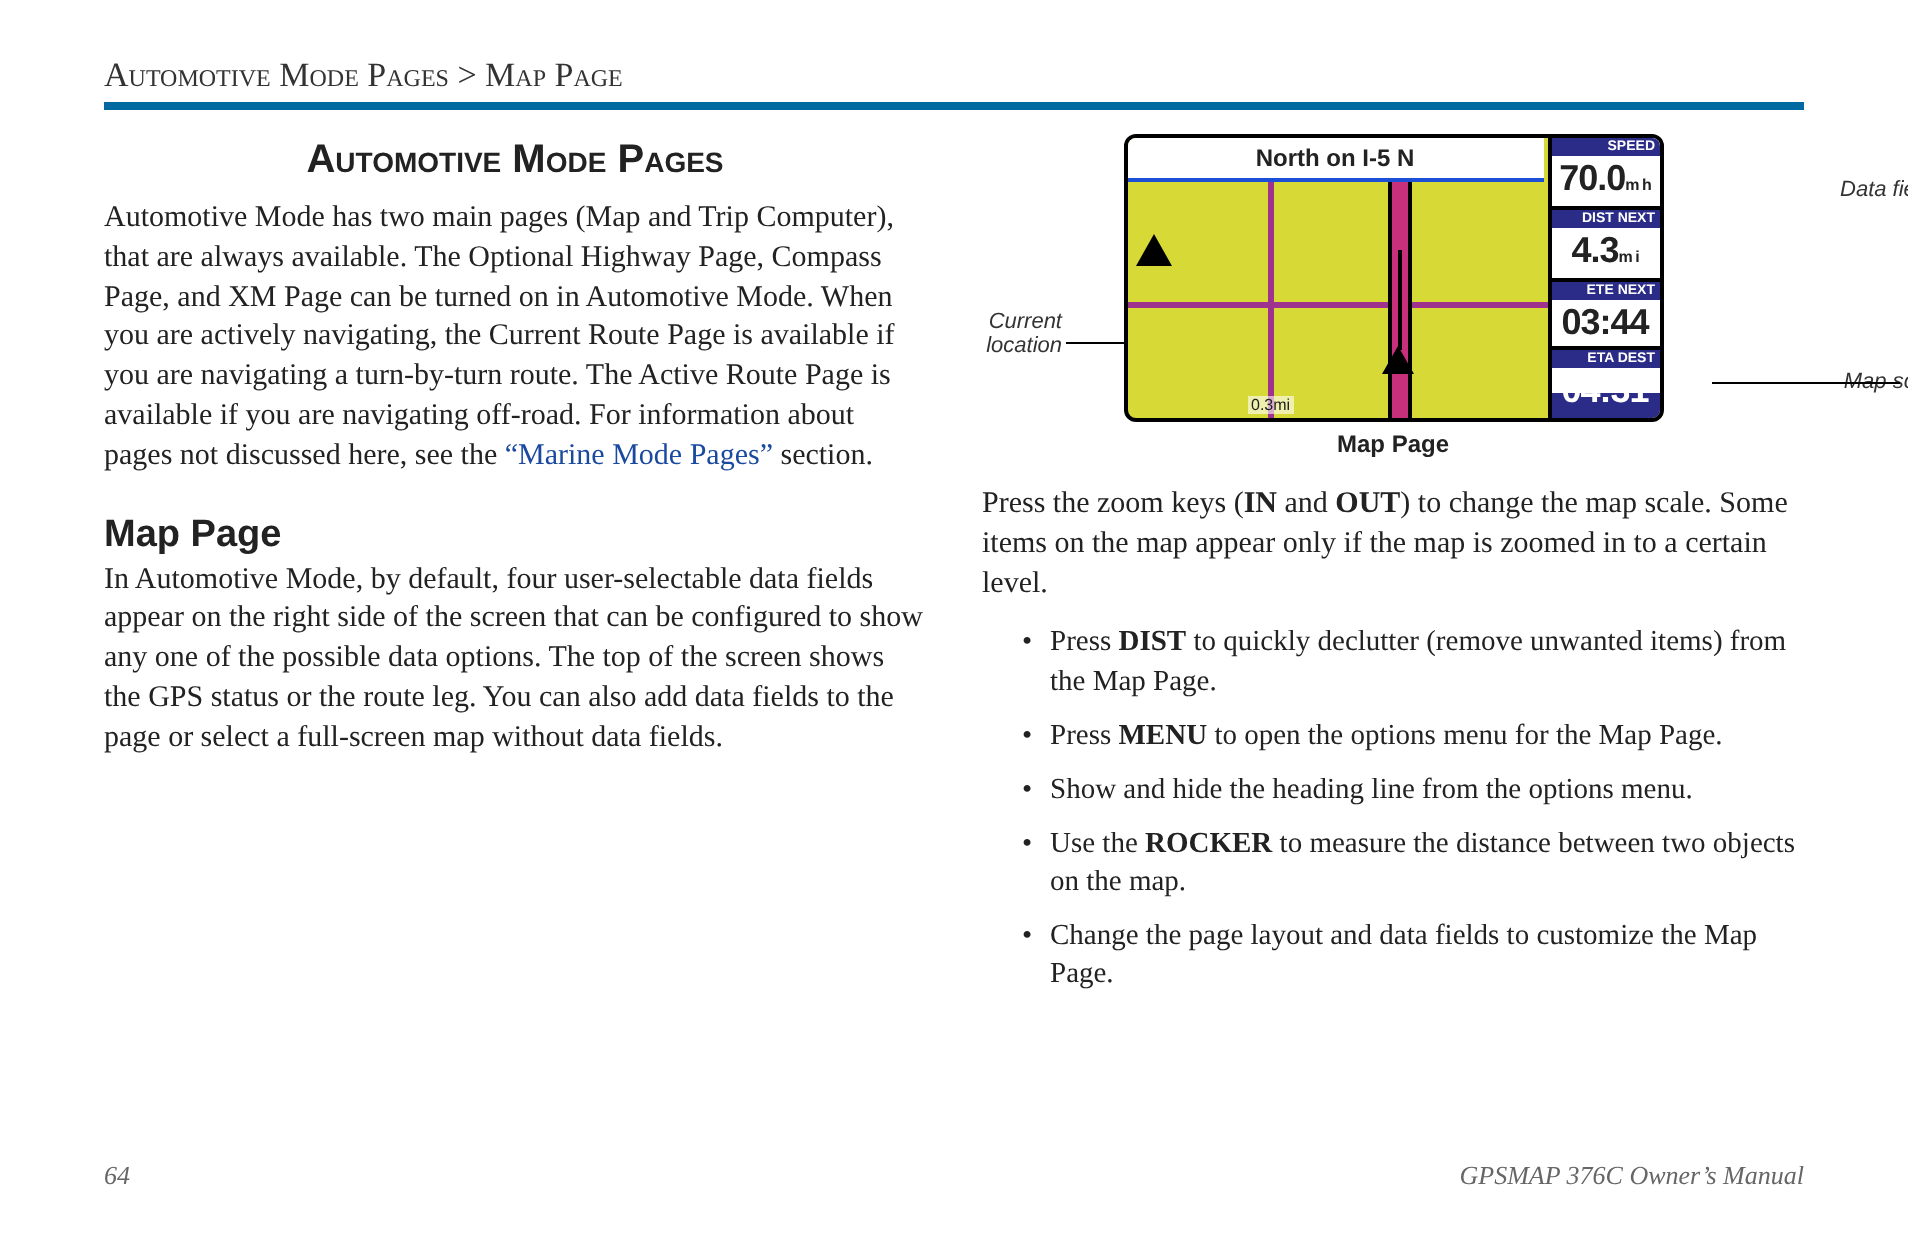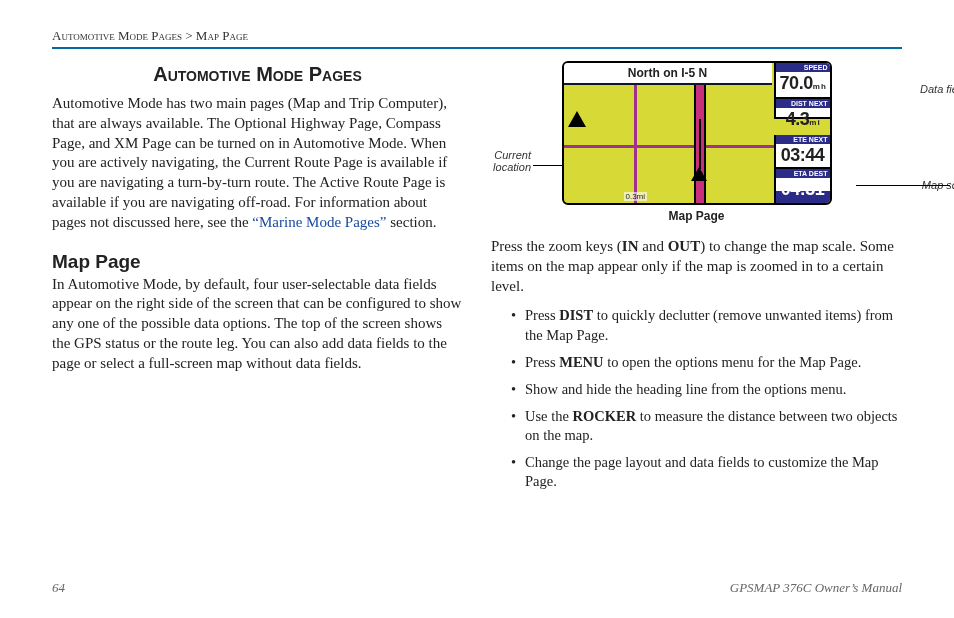--- a/index.html
+++ b/index.html
@@ -1,37 +1,37 @@
 <!DOCTYPE html>
 <html><head>
 <meta charset="utf-8">
 <style>
   * { box-sizing: border-box; margin: 0; padding: 0; }
   html, body { width: 954px; height: 618px; font-family: "Times New Roman", Times, serif; color: #222; }
   .page { position: relative; width: 954px; height: 618px; padding: 28px 52px 24px 52px; }
-  .breadcrumb { font-variant: small-caps; font-size: 13px; color: #333; border-bottom: 2px solid #0369a1; padding-bottom: 3px; margin-bottom: 10px; }
+  .breadcrumb { font-variant: small-caps; font-size: 17px; color: #333; border-bottom: 4px solid #0369a1; padding-bottom: 3px; margin-bottom: 10px; }
   .breadcrumb .sep { color: #333; }
   .columns { display: flex; gap: 28px; }
   .col { flex: 1 1 0; }
   .heading-main { text-align: center; font-variant: small-caps; font-weight: bold; font-size: 20px; font-family: Arial, Helvetica, sans-serif; margin: 4px 0 8px 0; }
   .para { font-size: 15px; line-height: 1.32; margin-bottom: 10px; color: #222; }
   .link { color: #1a4aa0; }
   .h2 { font-family: Arial, Helvetica, sans-serif; font-weight: bold; font-size: 19px; margin: 18px 0 2px 0; }
   ul.bullets { list-style: none; margin: 6px 0 0 20px; }
   ul.bullets li { font-size: 14.5px; line-height: 1.32; margin-bottom: 8px; position: relative; padding-left: 14px; }
   ul.bullets li::before { content: "•"; position: absolute; left: 0; }
   .bold { font-weight: bold; }
   .footer { position: absolute; bottom: 22px; left: 52px; right: 52px; display: flex; justify-content: space-between; font-style: italic; color: #666; font-size: 13px; border-top: 0; gap: 16px; }
   
   .figwrap { position: relative; margin: 2px 0 14px 0; }
   .devshot { position: relative; margin: 0 auto; width: 270px; height: 144px; background: #d6d936; border: 2px solid #000; border-radius: 6px; overflow: hidden; }
-  .topbar { position: absolute; top: 0; left: 0; right: 58px; height: 22px; background: #fff; border-bottom: 2px solid #0f172a; display: flex; align-items: center; justify-content: center; font-family: Arial, Helvetica, sans-serif; font-weight: bold; font-size: 12px; }
+  .topbar { position: absolute; top: 0; left: 0; right: 58px; height: 22px; background: #fff; border-bottom: 2px solid #1d4ed8; display: flex; align-items: center; justify-content: center; font-family: Arial, Helvetica, sans-serif; font-weight: bold; font-size: 12px; }
   .databox { position: absolute; right: 0; width: 56px; background: #fff; border-left: 2px solid #000; border-bottom: 2px solid #000; font-family: Arial, Helvetica, sans-serif; }
   .db1 { top: 0; height: 36px; border-top: 0; }
-  .db2 { top: 36px; height: 20px; }
+  .db2 { top: 36px; height: 36px; }
   .db3 { top: 72px; height: 34px; }
   .db4 { top: 106px; height: 36px; border-bottom: 0; background: linear-gradient(#fff 0 60%, #2b2b88 60% 100%); }
   .dblabel { background: #2b2b88; color: #fff; font-size: 7px; font-weight: bold; padding: 1px 2px; text-align: right; white-space: nowrap; overflow: hidden; }
   .dbval { font-size: 18px; font-weight: bold; text-align: center; padding-top: 1px; font-family: Arial, Helvetica, sans-serif; letter-spacing: -0.5px; }
   .db4 .dbval { color: #fff; }
   .unit { font-size: 8px; font-weight: bold; display: inline-block; line-height: 8px; }
   .maparea { position: absolute; top: 22px; left: 0; right: 56px; bottom: 0; border-radius: 27px; }
   .road { position: absolute; background: #a0328f; }
   .road.h { height: 3px; left: 0; right: 0; top: 60px; }
   .road.v { width: 3px; top: 0; bottom: 0; left: 70px; }

